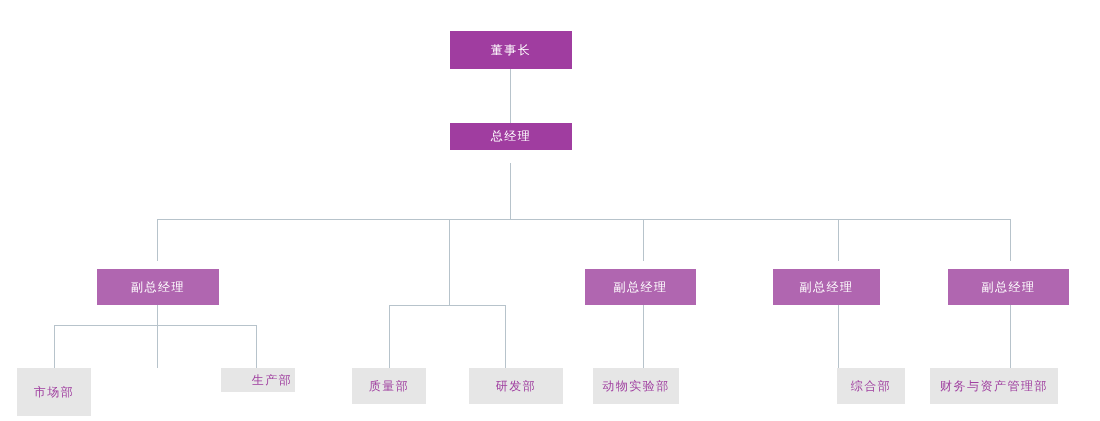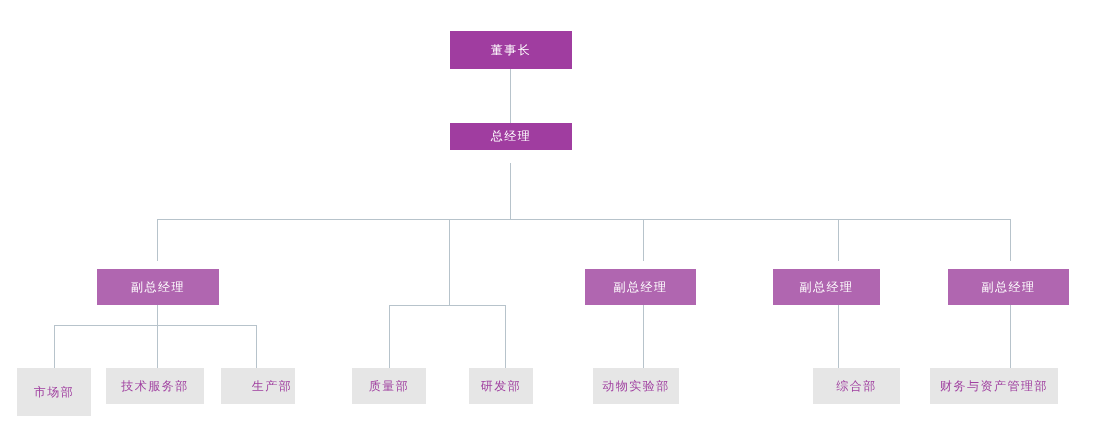--- a/index.html
+++ b/index.html
@@ -58,21 +58,20 @@
   <div class="node exec" style="left:450px; top:31px;  width:122px; height:38px;">董事长</div>
 
   <div class="node exec" style="left:450px; top:123px; width:122px; height:27px;">总经理</div>
 
   <div class="node mgr" style="left:97px;  top:261px; width:122px; height:36px;">副总经理</div>
   <div class="node mgr" style="left:585px; top:261px; width:111px; height:36px;">副总经理</div>
   <div class="node mgr" style="left:773px; top:261px; width:107px; height:36px;">副总经理</div>
   <div class="node mgr" style="left:948px; top:261px; width:121px; height:36px;">副总经理</div>
 
   <div class="node dept" style="left:17px;  top:368px; width:74px;  height:48px;">市场部</div>
-  <div class="node dept" style="left:106px; top:368px; width:98px;  height:36px;">技术服务部</div>
-  <div class="node dept" style="left:221px; top:368px; width:74px;  height:36px;padding-left:28px;">生产部</div>
+  <div class="node dept" style="left:221px; top:368px; width:74px;  height:24px;padding-left:28px;">生产部</div>
   <div class="node dept" style="left:352px; top:368px; width:74px;  height:36px;">质量部</div>
-  <div class="node dept" style="left:469px; top:368px; width:64px;  height:36px;">研发部</div>
+  <div class="node dept" style="left:469px; top:368px; width:94px;  height:36px;">研发部</div>
   <div class="node dept" style="left:593px; top:368px; width:86px; height:36px;">动物实验部</div>
-  <div class="node dept" style="left:813px; top:368px; width:87px;  height:36px;">综合部</div>
+  <div class="node dept" style="left:837px; top:368px; width:68px;  height:36px;">综合部</div>
   <div class="node dept" style="left:930px; top:368px; width:128px; height:36px;">财务与资产管理部</div>
 
 </div>
 
 </body></html>

